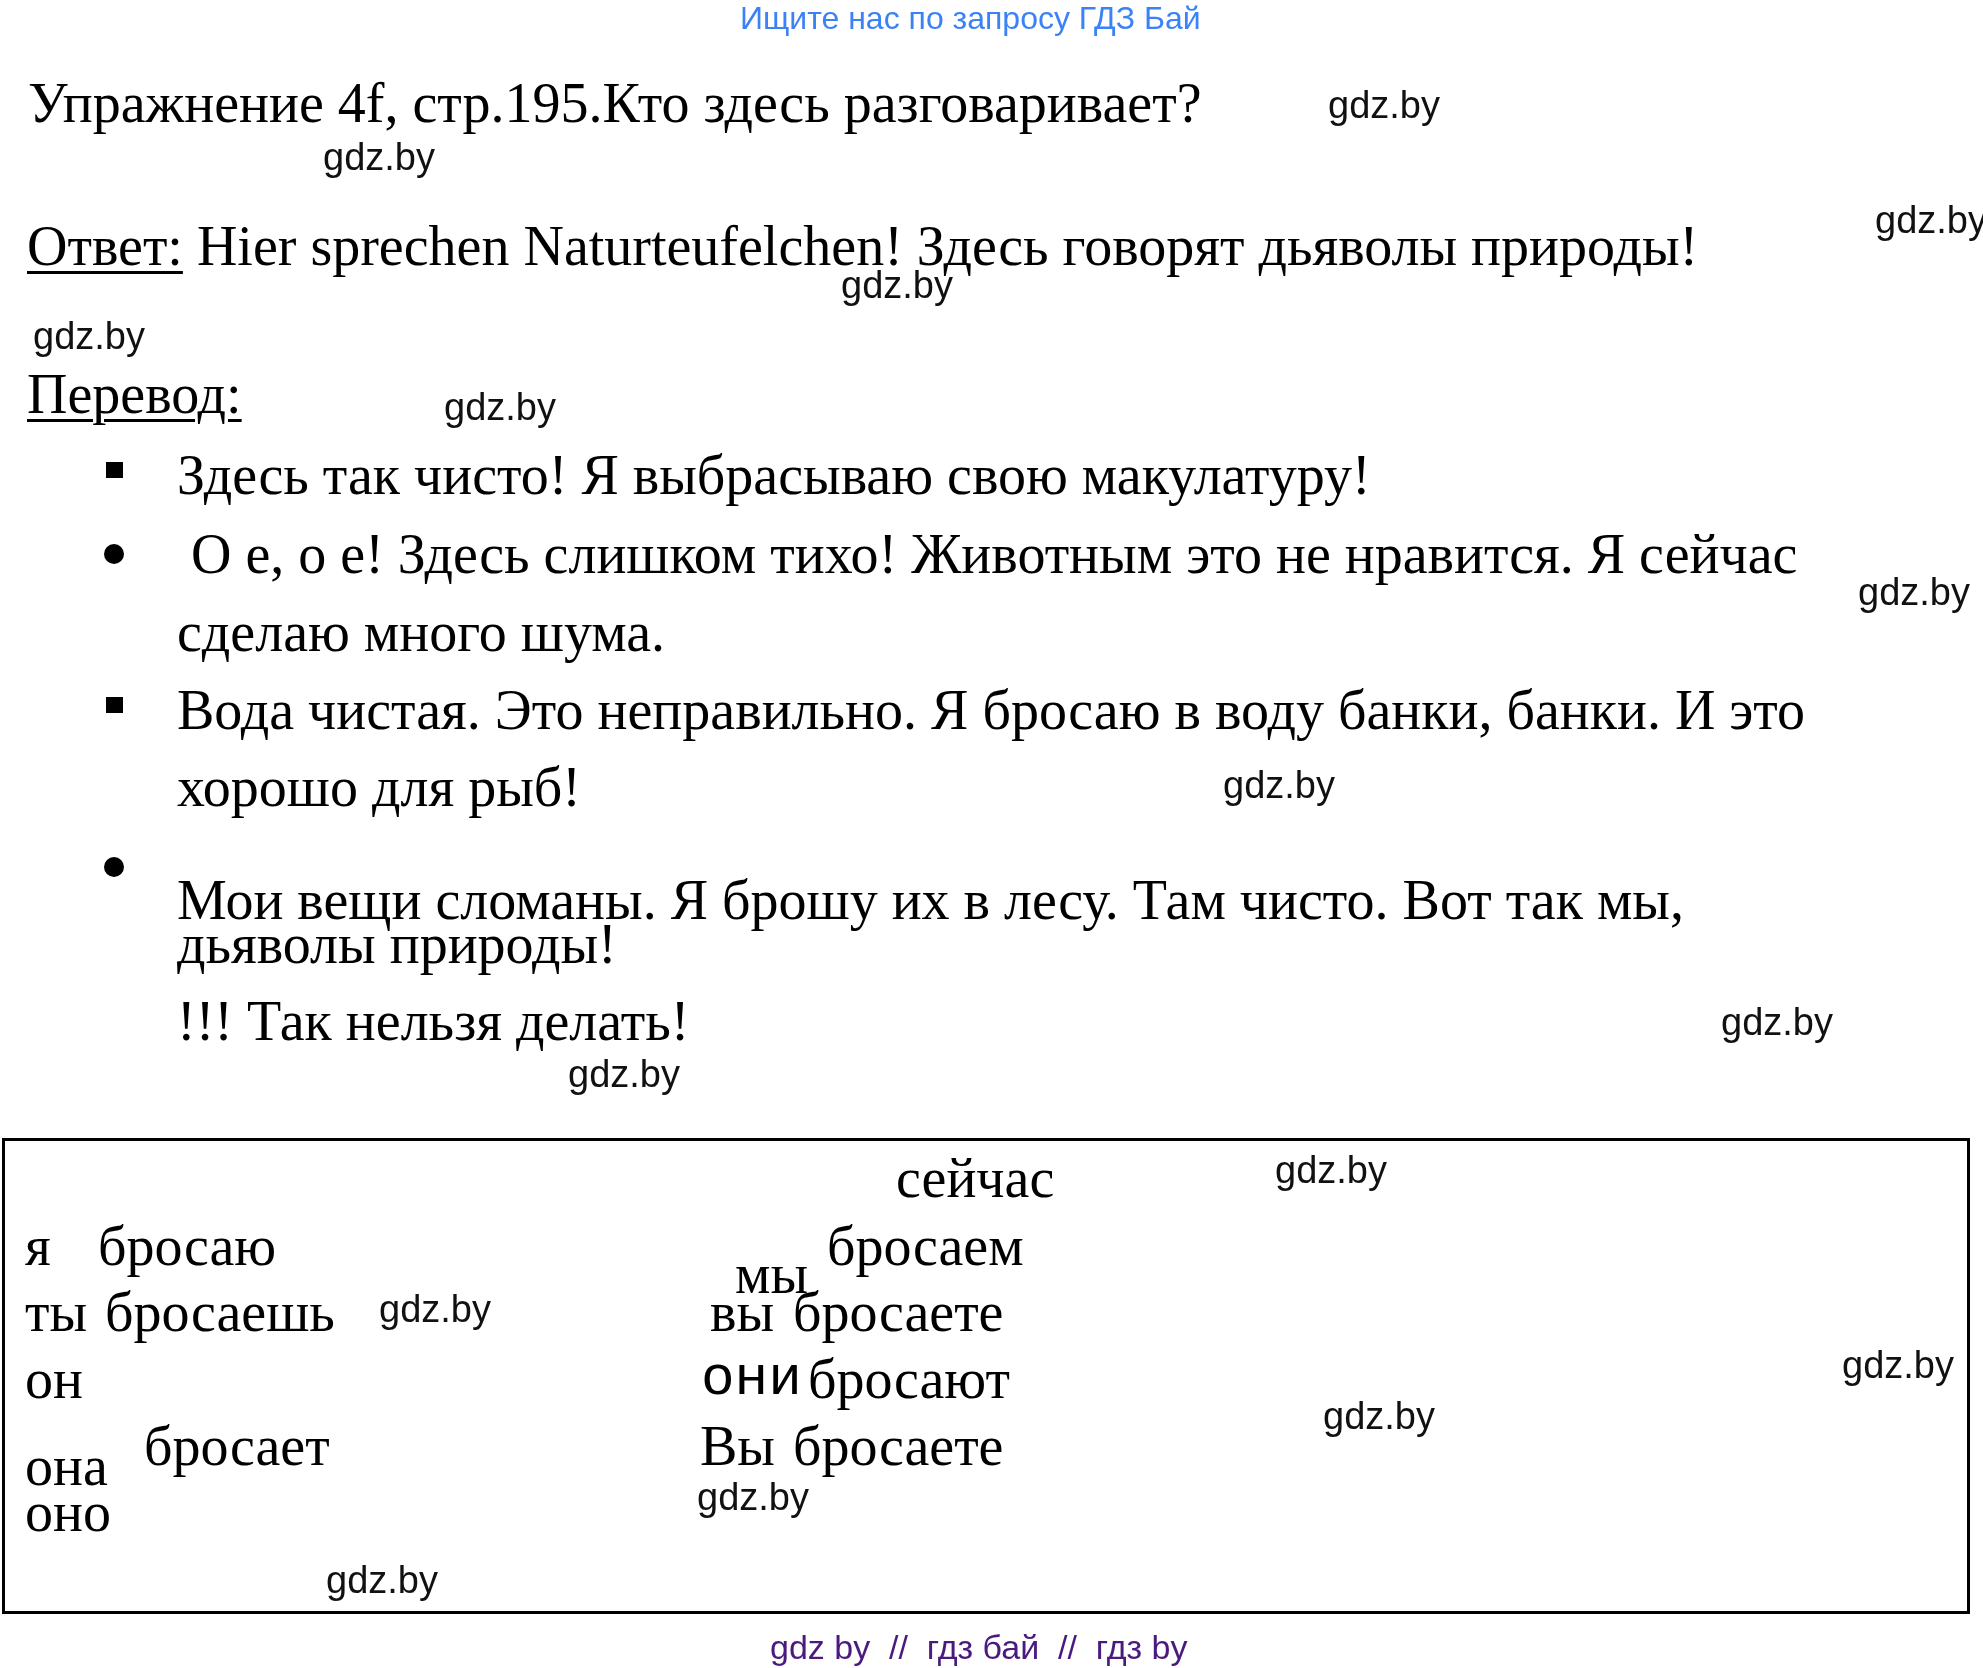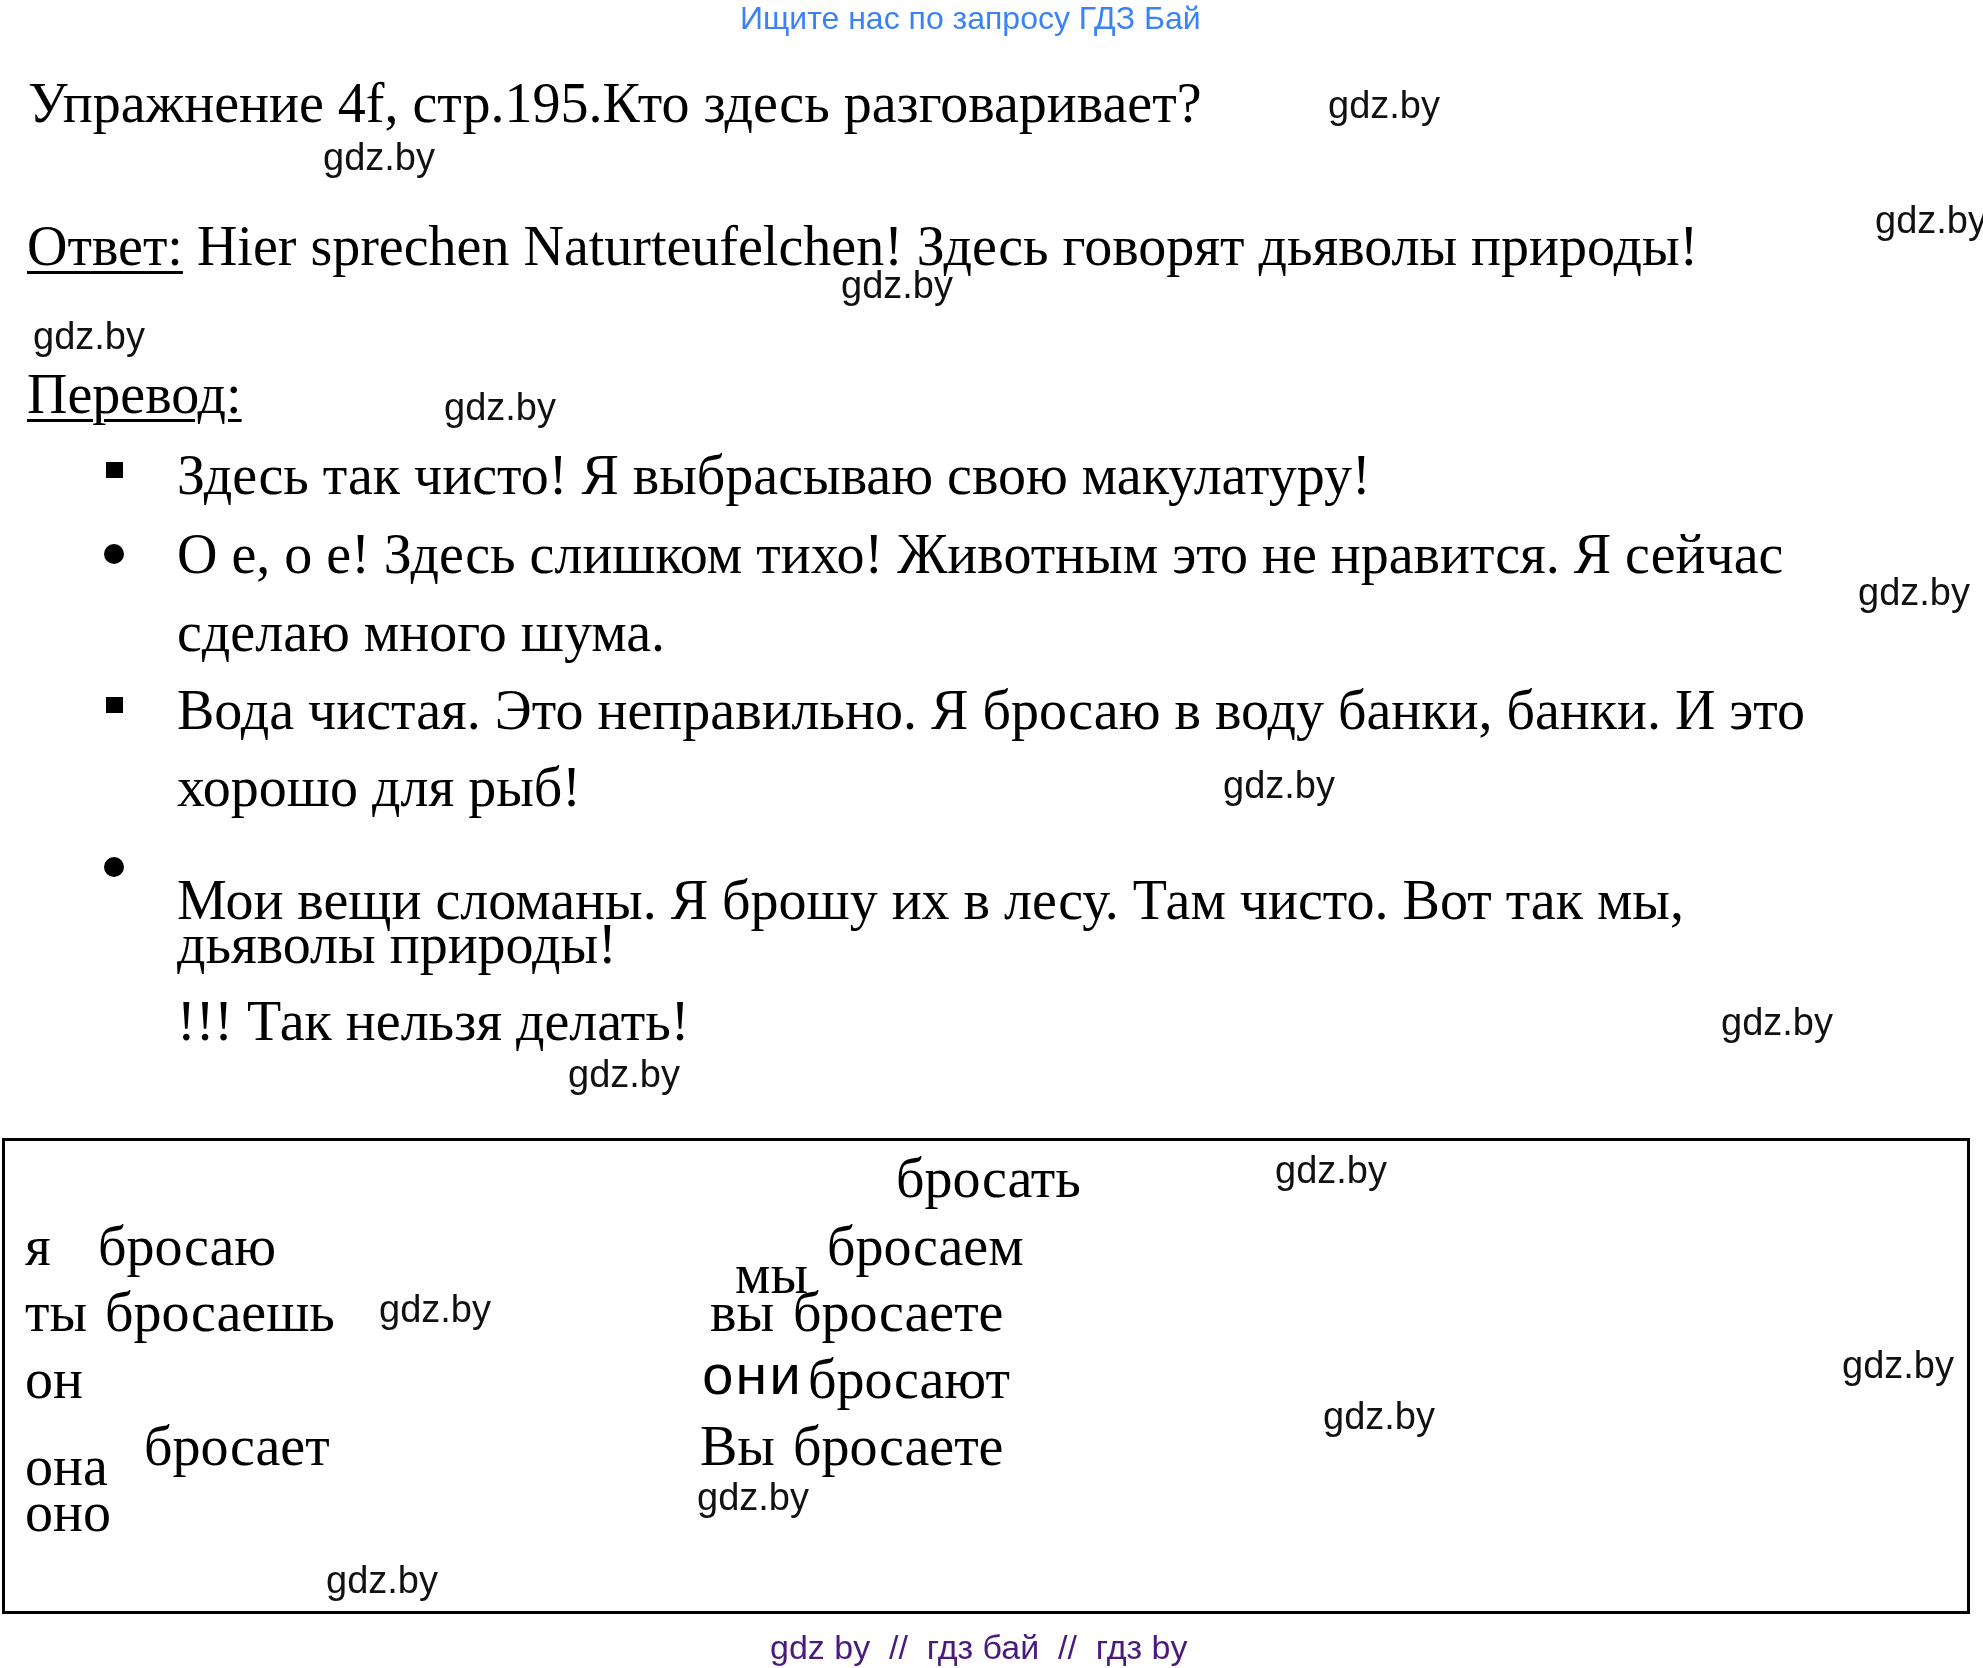--- a/index.html
+++ b/index.html
@@ -31,38 +31,38 @@
 
 <div class="abs serif u" style="left:27px; top:366px;">Перевод:</div>
 
 <div>
   <div>
     <span class="bullet-square" style="left:106px; top:462px;"></span>
     <div class="abs serif" style="left:177px; top:447px;">Здесь так чисто! Я выбрасываю свою макулатуру!</div>
   </div>
   <div>
     <span class="bullet-round" style="left:104px; top:544px;"></span>
-    <div class="abs serif" style="left:177px; top:526px;text-align:center;">О е, о е! Здесь слишком тихо! Животным это не нравится. Я сейчас</div>
+    <div class="abs serif" style="left:191px; top:526px;text-align:center;">О е, о е! Здесь слишком тихо! Животным это не нравится. Я сейчас</div>
     <div class="abs serif" style="left:177px; top:604px;">сделаю много шума.</div>
   </div>
   <div>
     <span class="bullet-square" style="left:106px; top:697px;"></span>
     <div class="abs serif" style="left:177px; top:682px;">Вода чистая. Это неправильно. Я бросаю в воду банки, банки. И это</div>
     <div class="abs serif" style="left:177px; top:759px;">хорошо для рыб!</div>
   </div>
   <div>
     <span class="bullet-round" style="left:104px; top:857px;"></span>
     <div class="abs serif" style="left:177px; top:872px;">Мои вещи сломаны. Я брошу их в лесу. Там чисто. Вот так мы,</div>
     <div class="abs serif" style="left:177px; top:916px;">дьяволы природы!</div>
   </div>
   <div class="abs serif" style="left:177px; top:993px;">!!! Так нельзя делать!</div>
 </div>
 
 <div class="conj-box"></div>
-<div class="abs serif" style="left:896px; top:1150px;">бросать</div>
+<div class="abs serif" style="left:896px; top:1150px;">сейчас</div>
 
 <div class="abs serif" style="left:25px; top:1218px;">я</div>
 <div class="abs serif" style="left:98px; top:1218px;">бросаю</div>
 
 <div class="abs serif" style="left:25px; top:1284px;">ты</div>
 <div class="abs serif" style="left:105px; top:1284px;">бросаешь</div>
 
 <div class="abs serif" style="left:25px; top:1351px;">он</div>
 
 <div class="abs serif" style="left:25px; top:1418px;margin-top:20px;">она</div>

